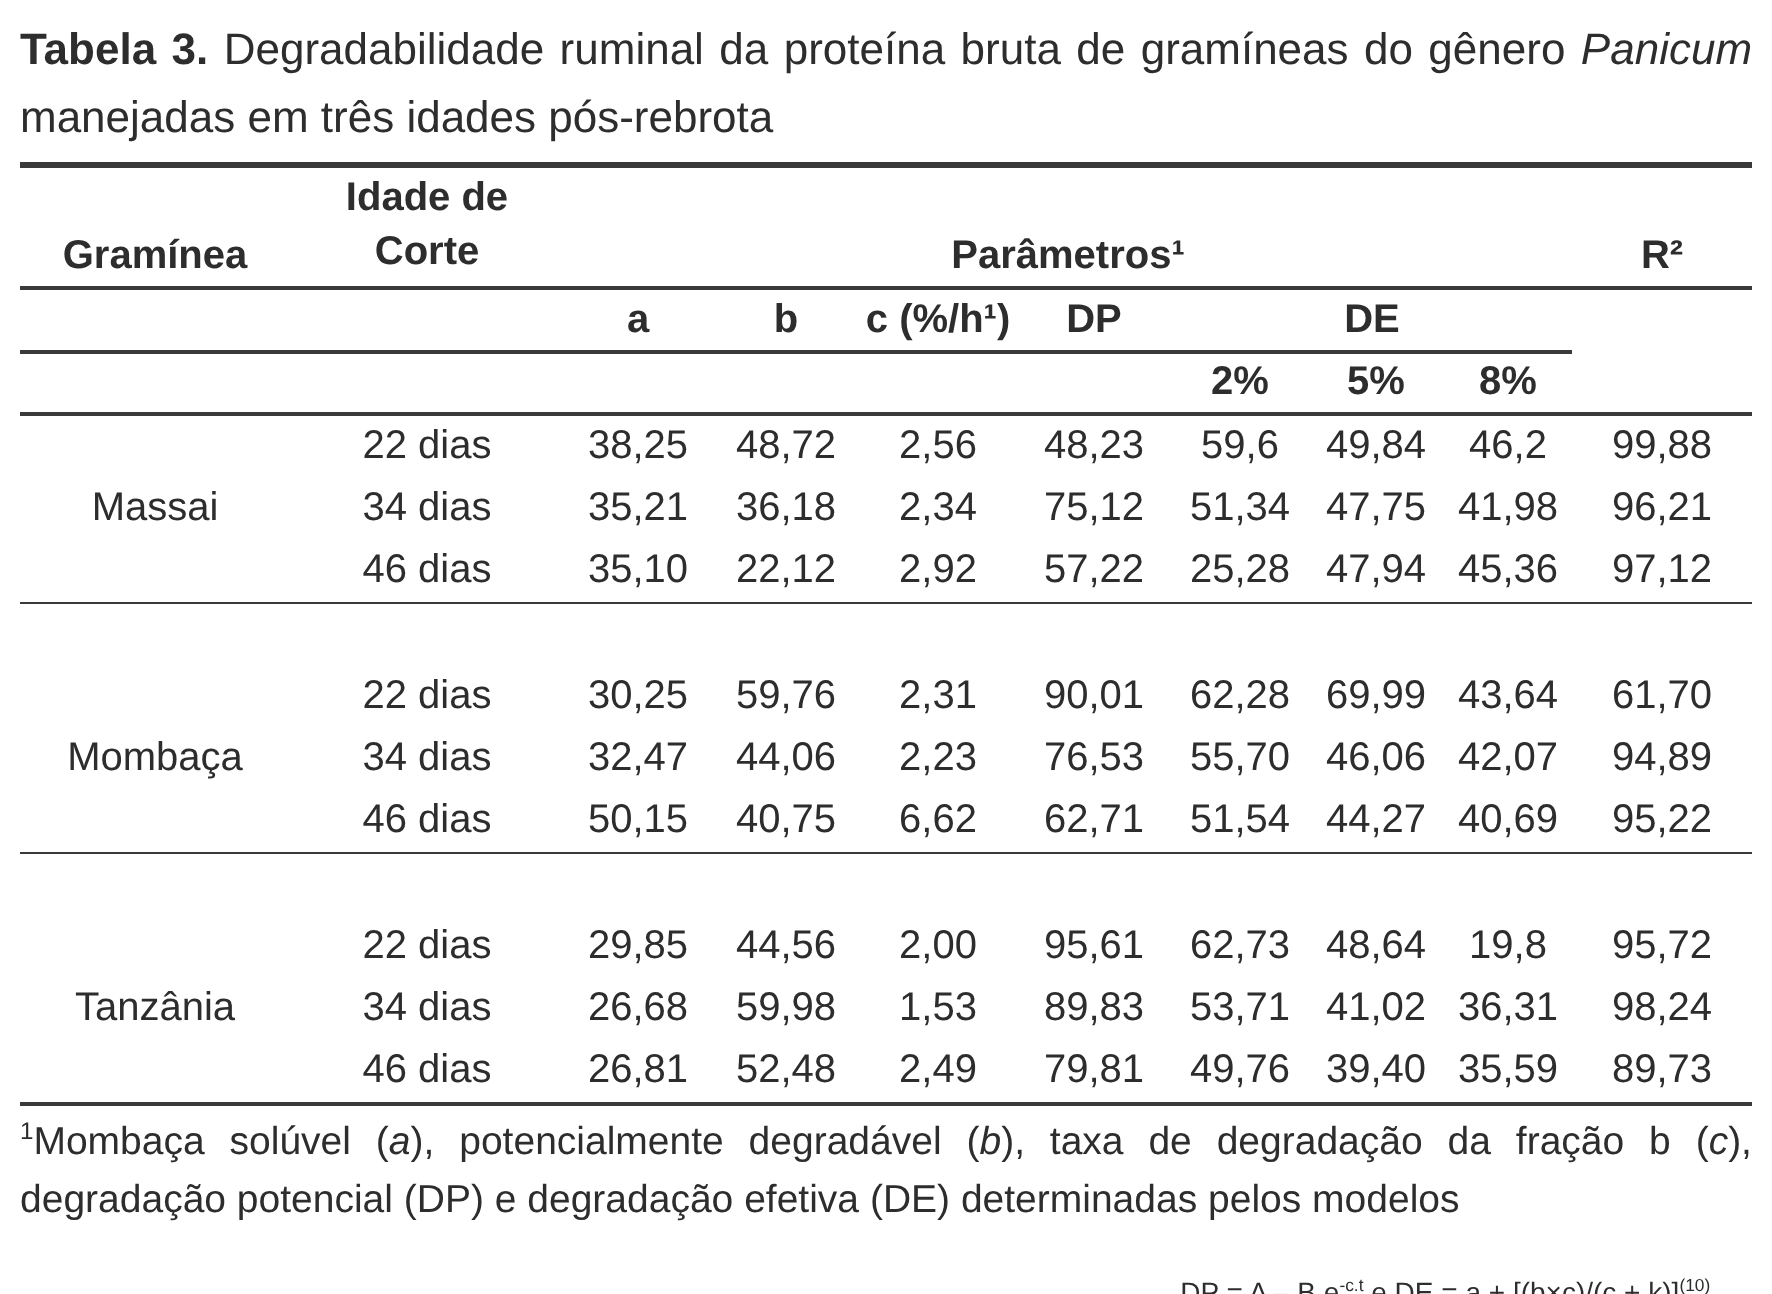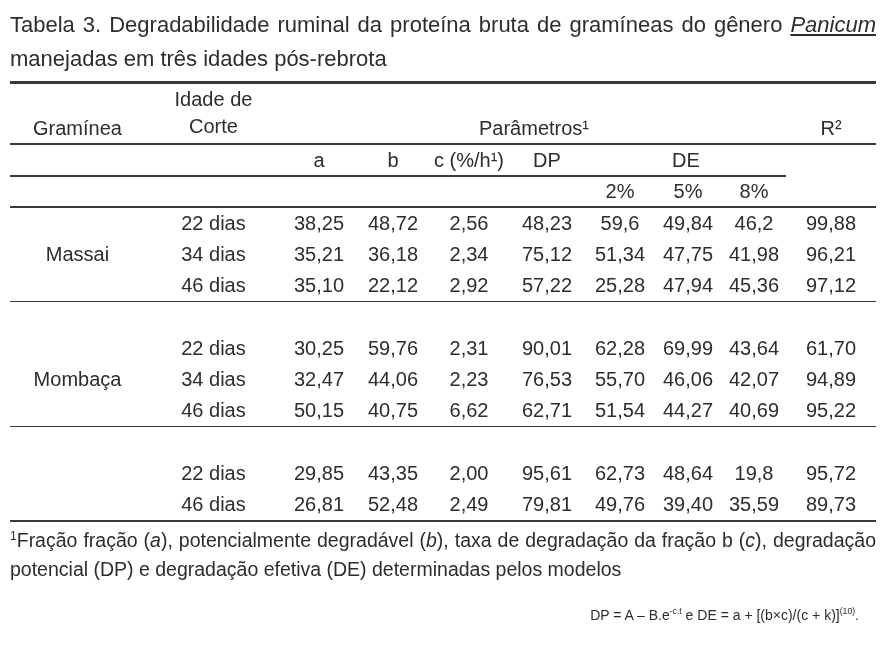--- a/index.html
+++ b/index.html
@@ -22,40 +22,40 @@
   }
   .page {
     padding: 5px 10px 0 10px;
   }
   .caption {
     font-size: 22px;
     line-height: 34px;
     text-align: justify;
     margin: 3px 0 5px 0;
   }
-  .caption .bold { font-weight: 400; }
-  .caption i { font-style: italic; text-decoration: underline; }
+  .caption .bold { font-weight: 700; }
+  .caption i { font-style: italic; }
 
   table.data-table {
     width: 866px;
     table-layout: fixed;
     border-collapse: collapse;
     border-top: 3px solid var(--rule);
     font-size: 20px;
   }
   th, td {
     padding: 0;
     margin: 0;
     text-align: center;
     vertical-align: middle;
     white-space: nowrap;
     overflow: hidden;
     font-weight: 400;
   }
-  thead th { font-weight: 400; }
+  thead th { font-weight: 700; }
 
   tr.hrow1 th {
     height: 56px;
     vertical-align: bottom;
     padding-bottom: 3px;
     border-bottom: 2px solid var(--rule);
   }
   .two-line span { display: block; line-height: 27px; }
 
   tr.hrow2 th, tr.hrow2 td {
@@ -225,40 +225,52 @@
         <td>95,22</td>
       </tr>
 
       <tr class="spacer">
           <td colspan="10"></td>
         </tr>
       <tr>
         <td></td>
         <td>22 dias</td>
         <td>29,85</td>
-        <td>43,35</td>
+        <td>44,56</td>
         <td>2,00</td>
         <td>95,61</td>
         <td>62,73</td>
         <td>48,64</td>
         <td>19,8</td>
         <td>95,72</td>
+      </tr>
+      <tr>
+        <td>Tanzânia</td>
+        <td>34 dias</td>
+        <td>26,68</td>
+        <td>59,98</td>
+        <td>1,53</td>
+        <td>89,83</td>
+        <td>53,71</td>
+        <td>41,02</td>
+        <td>36,31</td>
+        <td>98,24</td>
       </tr>
       <tr class="table-end">
         <td></td>
         <td>46 dias</td>
         <td>26,81</td>
         <td>52,48</td>
         <td>2,49</td>
         <td>79,81</td>
         <td>49,76</td>
         <td>39,40</td>
         <td>35,59</td>
         <td>89,73</td>
       </tr>
     </tbody>
   </table>
 
-  <p class="footnote"><sup>1</sup><span>Fração fração (</span><i>a</i><span>), potencialmente degradável (</span><i>b</i><span>), taxa de degradação da fração b (</span><i>c</i><span>), degradação potencial (DP) e degradação efetiva (DE) determinadas pelos modelos</span></p>
+  <p class="footnote"><sup>1</sup><span>Mombaça solúvel (</span><i>a</i><span>), potencialmente degradável (</span><i>b</i><span>), taxa de degradação da fração b (</span><i>c</i><span>), degradação potencial (DP) e degradação efetiva (DE) determinadas pelos modelos</span></p>
 
   <p class="formula"><span>DP = A – B.e</span><sup>-c.t</sup><span> e DE = a + [(b×c)/(c + k)]</span><sup>(10)</sup><span>.</span></p>
 
 </div>
 
 </body></html>

